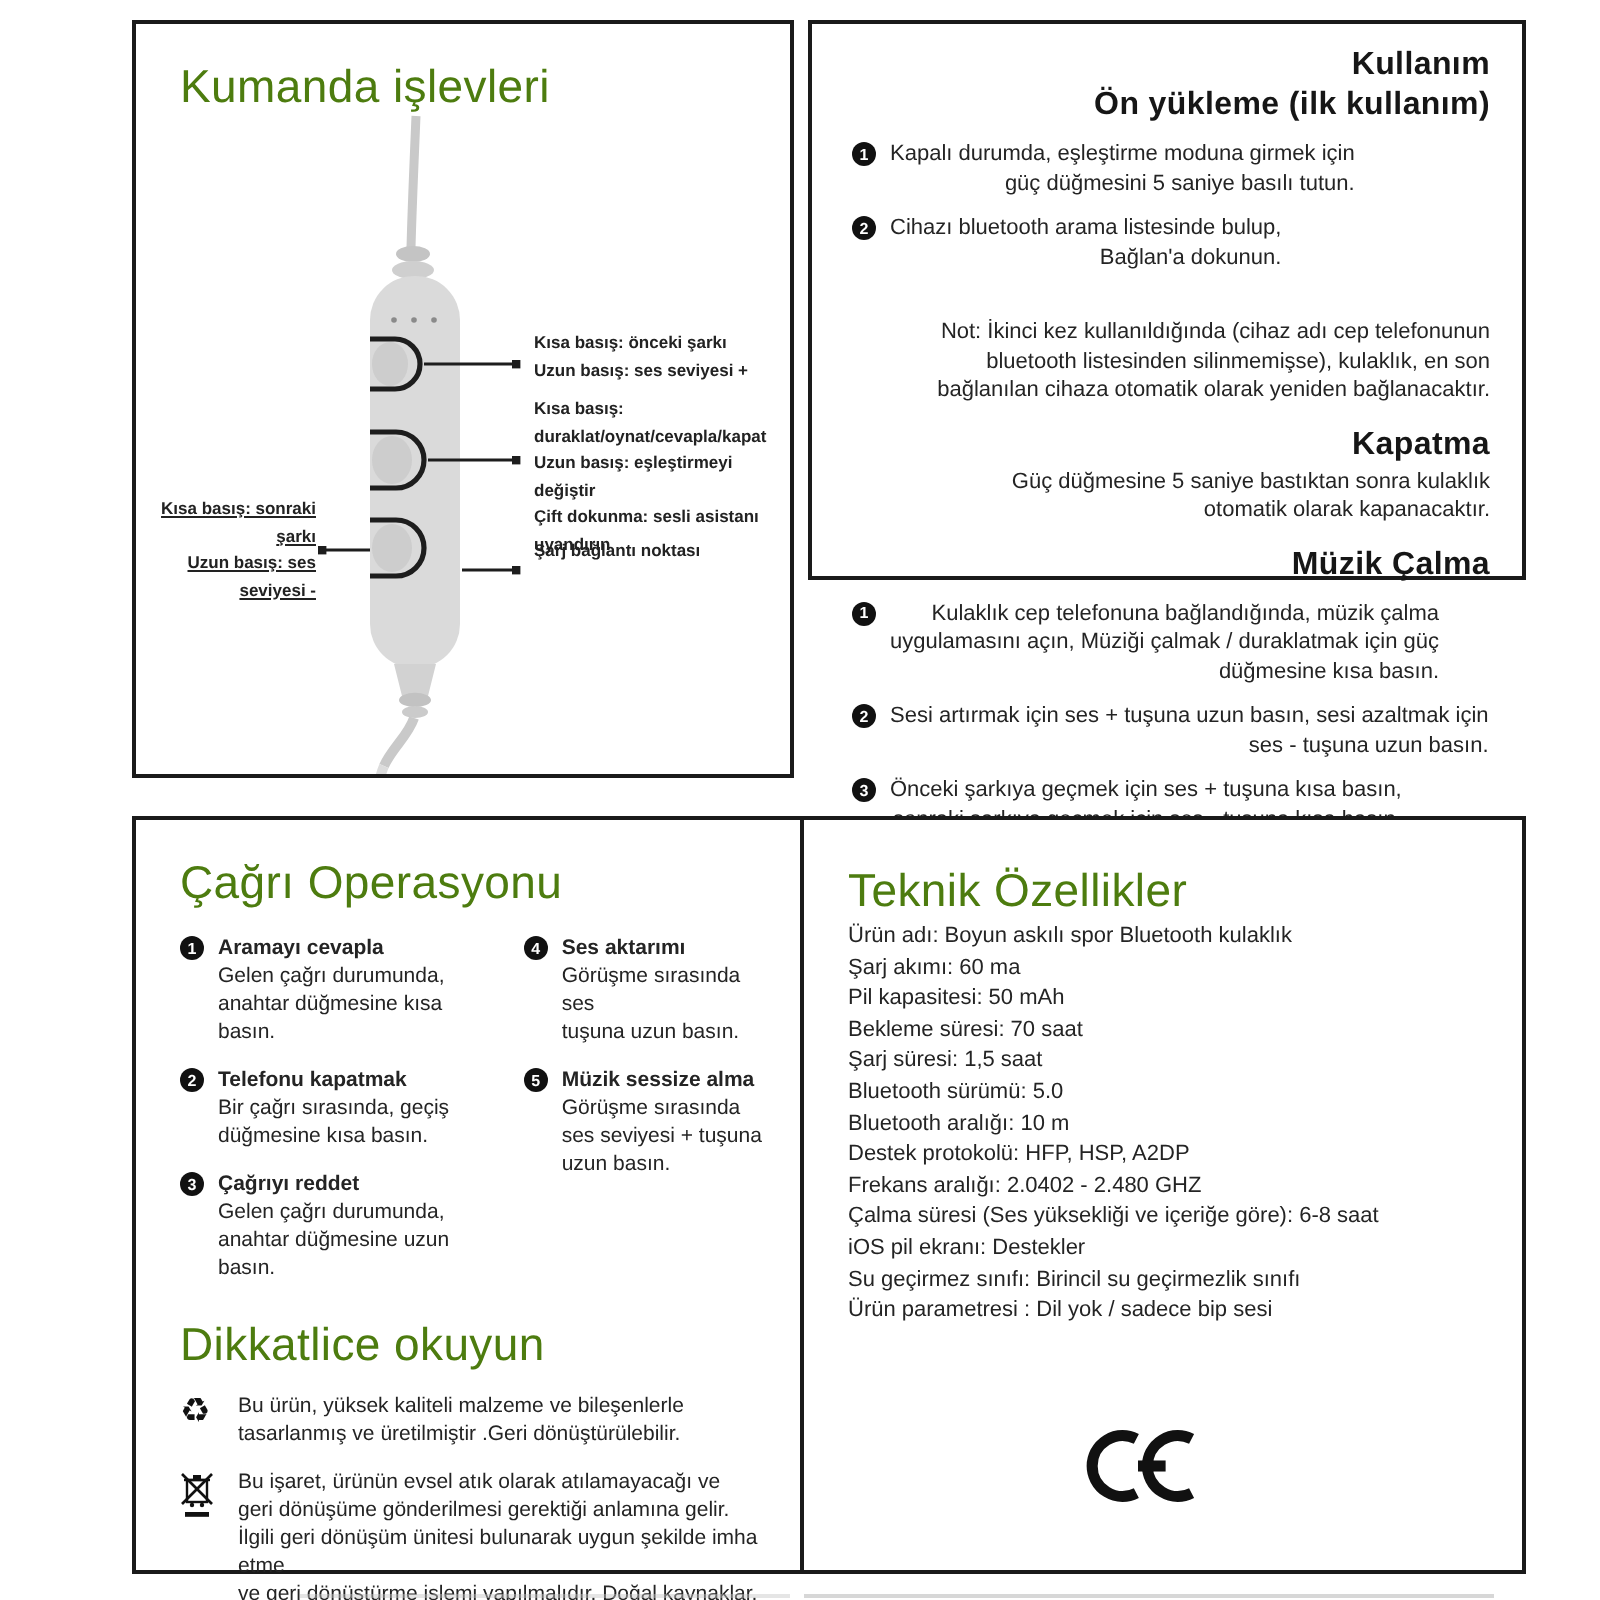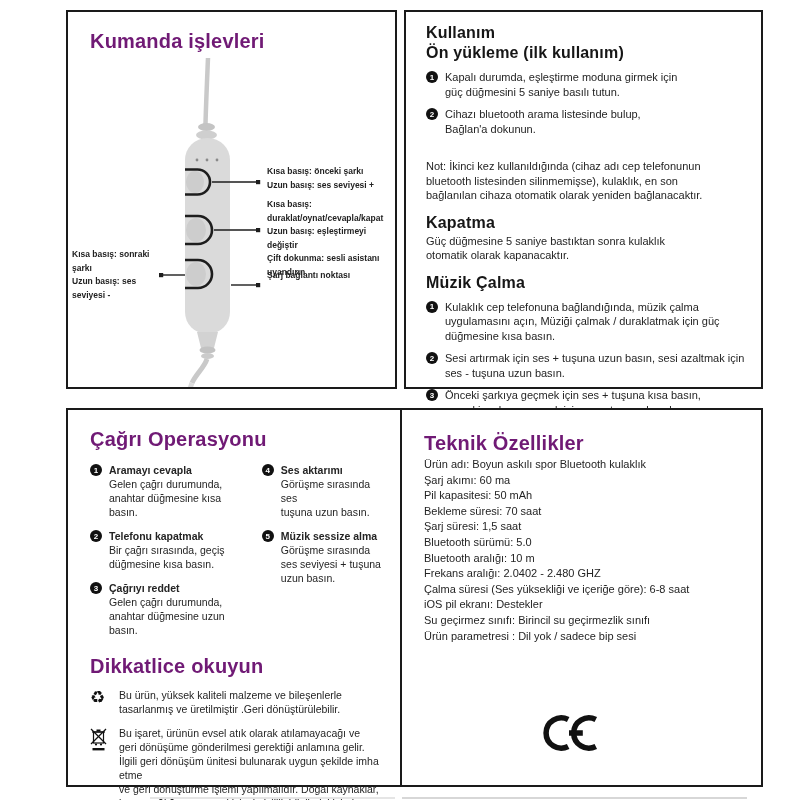--- a/index.html
+++ b/index.html
@@ -3,32 +3,32 @@
 <meta charset="utf-8">
 <style>
   html,body{margin:0;padding:0;}
   body{
     width:800px;height:800px;position:relative;background:#ffffff;
     font-family:"Liberation Sans", sans-serif;color:#1f1f1f;
     -webkit-font-smoothing:antialiased;overflow:hidden;
   }
   .panel{position:absolute;background:#fff;border:2px solid #1a1a1a;box-sizing:border-box;}
   #panel-controls{left:66px;top:10px;width:331px;height:379px;}
-  #panel-usage{left:404px;top:10px;width:359px;height:379px;}
+  #panel-usage{left:404px;top:10px;width:359px;height:280px;text-align:right;}
   #panel-bottom{left:66px;top:408px;width:697px;height:379px;}
   #bottom-divider{position:absolute;left:332px;top:0;bottom:0;width:2px;background:#1a1a1a;}
 
-  .big-title{font-size:20px;font-weight:700;letter-spacing:.2px;color:#701a75;}
+  .big-title{font-size:23px;font-weight:400;letter-spacing:.2px;color:#4d7c0f;}
   #controls-title{position:absolute;left:22px;top:18px;}
 
   
   .dlabel{position:absolute;font-size:8.5px;line-height:13.5px;font-weight:600;color:#222;white-space:pre-line;}
   #dlabel-btn1{left:199px;top:153px;}
   #dlabel-btn2{left:199px;top:186px;}
-  #dlabel-btn3{left:4px;top:236px;width:86px;text-align:left;}
+  #dlabel-btn3{left:4px;top:236px;width:86px;text-align:right;text-decoration:underline;}
   #dlabel-charge{left:199px;top:257px;}
 
   
   .usage-pad{padding:12px 16px 0 20px;}
   .h-section{font-size:16px;font-weight:600;color:#161616;margin:0 0 2px 0;letter-spacing:.2px;}
   .h-section.gap{margin-top:11px;}
   .body-txt{font-size:11px;line-height:14.5px;color:#242424;white-space:pre-line;margin:0;}
   .num-item{display:flex;gap:7px;margin-top:8px;}
   .badge{flex:0 0 auto;width:12px;height:12px;border-radius:50%;background:#111;color:#fff;
          font-size:8px;font-weight:700;display:flex;align-items:center;justify-content:center;margin-top:1px;}
@@ -256,20 +256,21 @@
     <div class="specs-pad">
       <div class="big-title">Teknik Özellikler</div>
       <div id="specs-list">
         <div class="spec-line">Ürün adı: Boyun askılı spor Bluetooth kulaklık</div>
         <div class="spec-line">Şarj akımı: 60 ma</div>
         <div class="spec-line">Pil kapasitesi: 50 mAh</div>
         <div class="spec-line">Bekleme süresi: 70 saat</div>
         <div class="spec-line">Şarj süresi: 1,5 saat</div>
         <div class="spec-line">Bluetooth sürümü: 5.0</div>
         <div class="spec-line">Bluetooth aralığı: 10 m</div>
+        <div class="spec-line">Destek protokolü: HFP, HSP, A2DP</div>
         <div class="spec-line">Frekans aralığı: 2.0402 - 2.480 GHZ</div>
         <div class="spec-line">Çalma süresi (Ses yüksekliği ve içeriğe göre): 6-8 saat</div>
         <div class="spec-line">iOS pil ekranı: Destekler</div>
         <div class="spec-line">Su geçirmez sınıfı: Birincil su geçirmezlik sınıfı</div>
         <div class="spec-line">Ürün parametresi : Dil yok / sadece bip sesi</div>
       </div>
     </div>
     <svg id="ce-mark" width="58" height="46" viewBox="0 0 42 32" aria-hidden="true">
       <path d="M20.4,6.2 A11,11 0 1 0 20.4,25.8" stroke="#111" stroke-width="4" fill="none"></path>
       <path d="M40.4,6.2 A11,11 0 1 0 40.4,25.8" stroke="#111" stroke-width="4" fill="none"></path>

